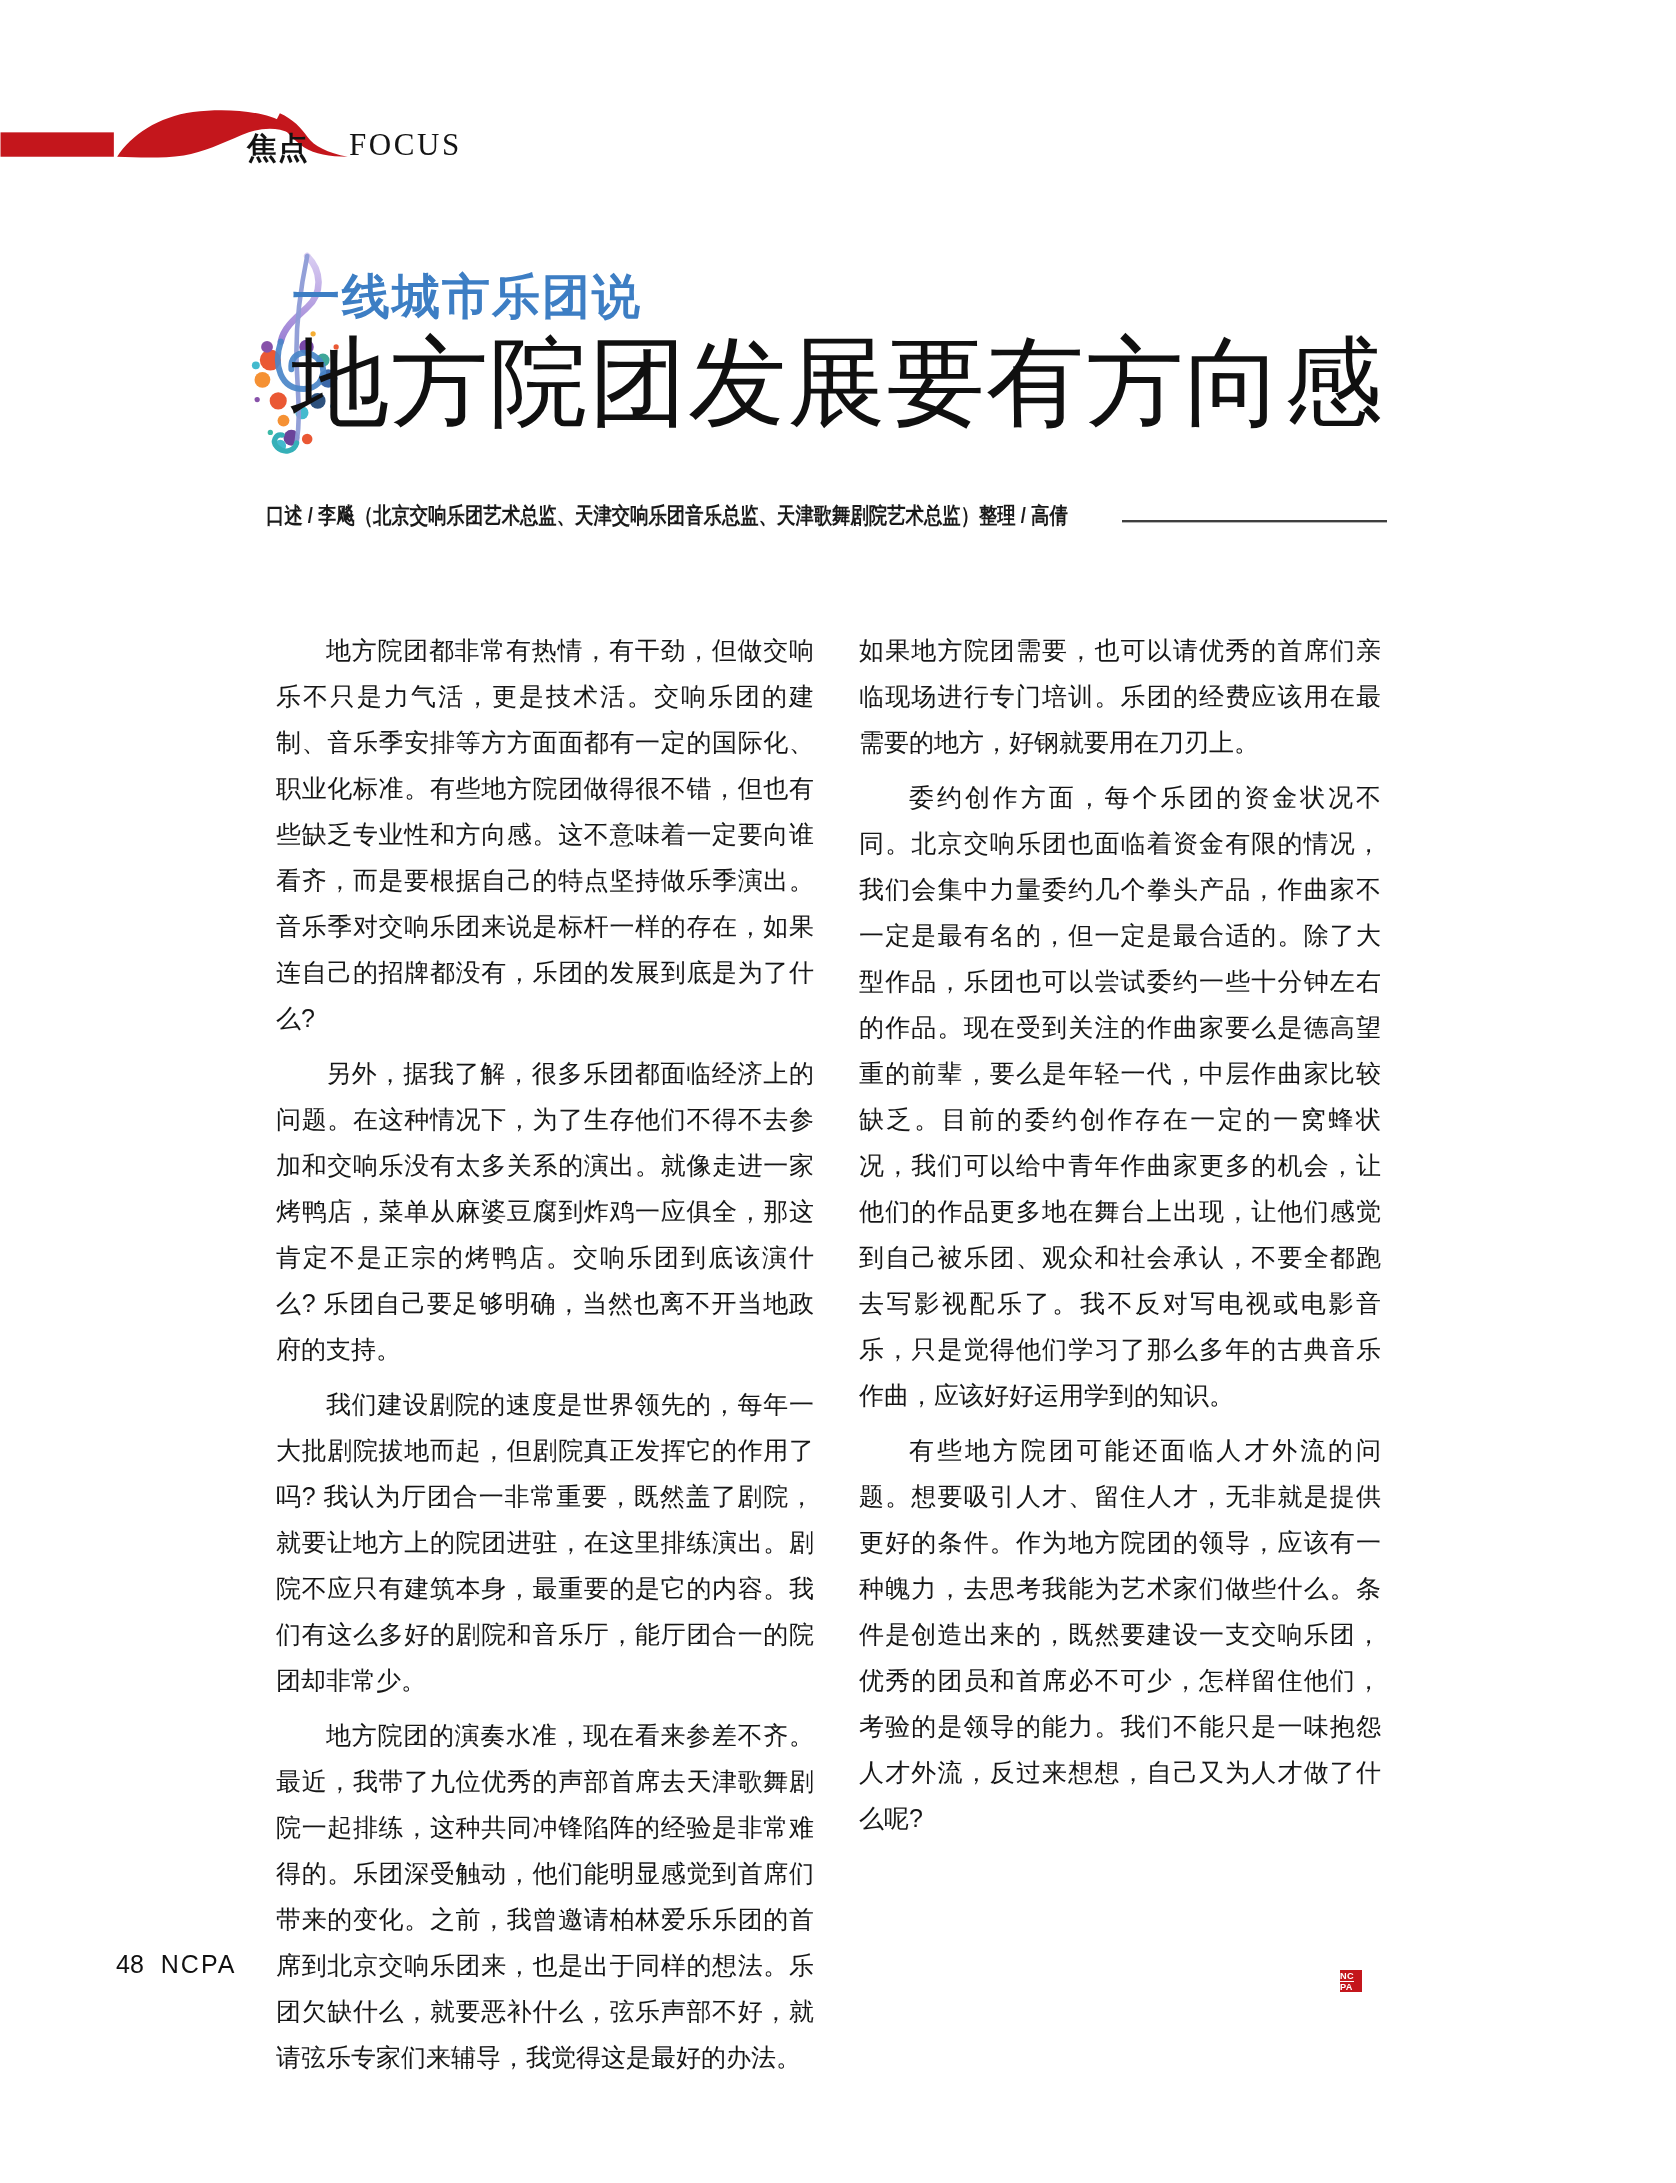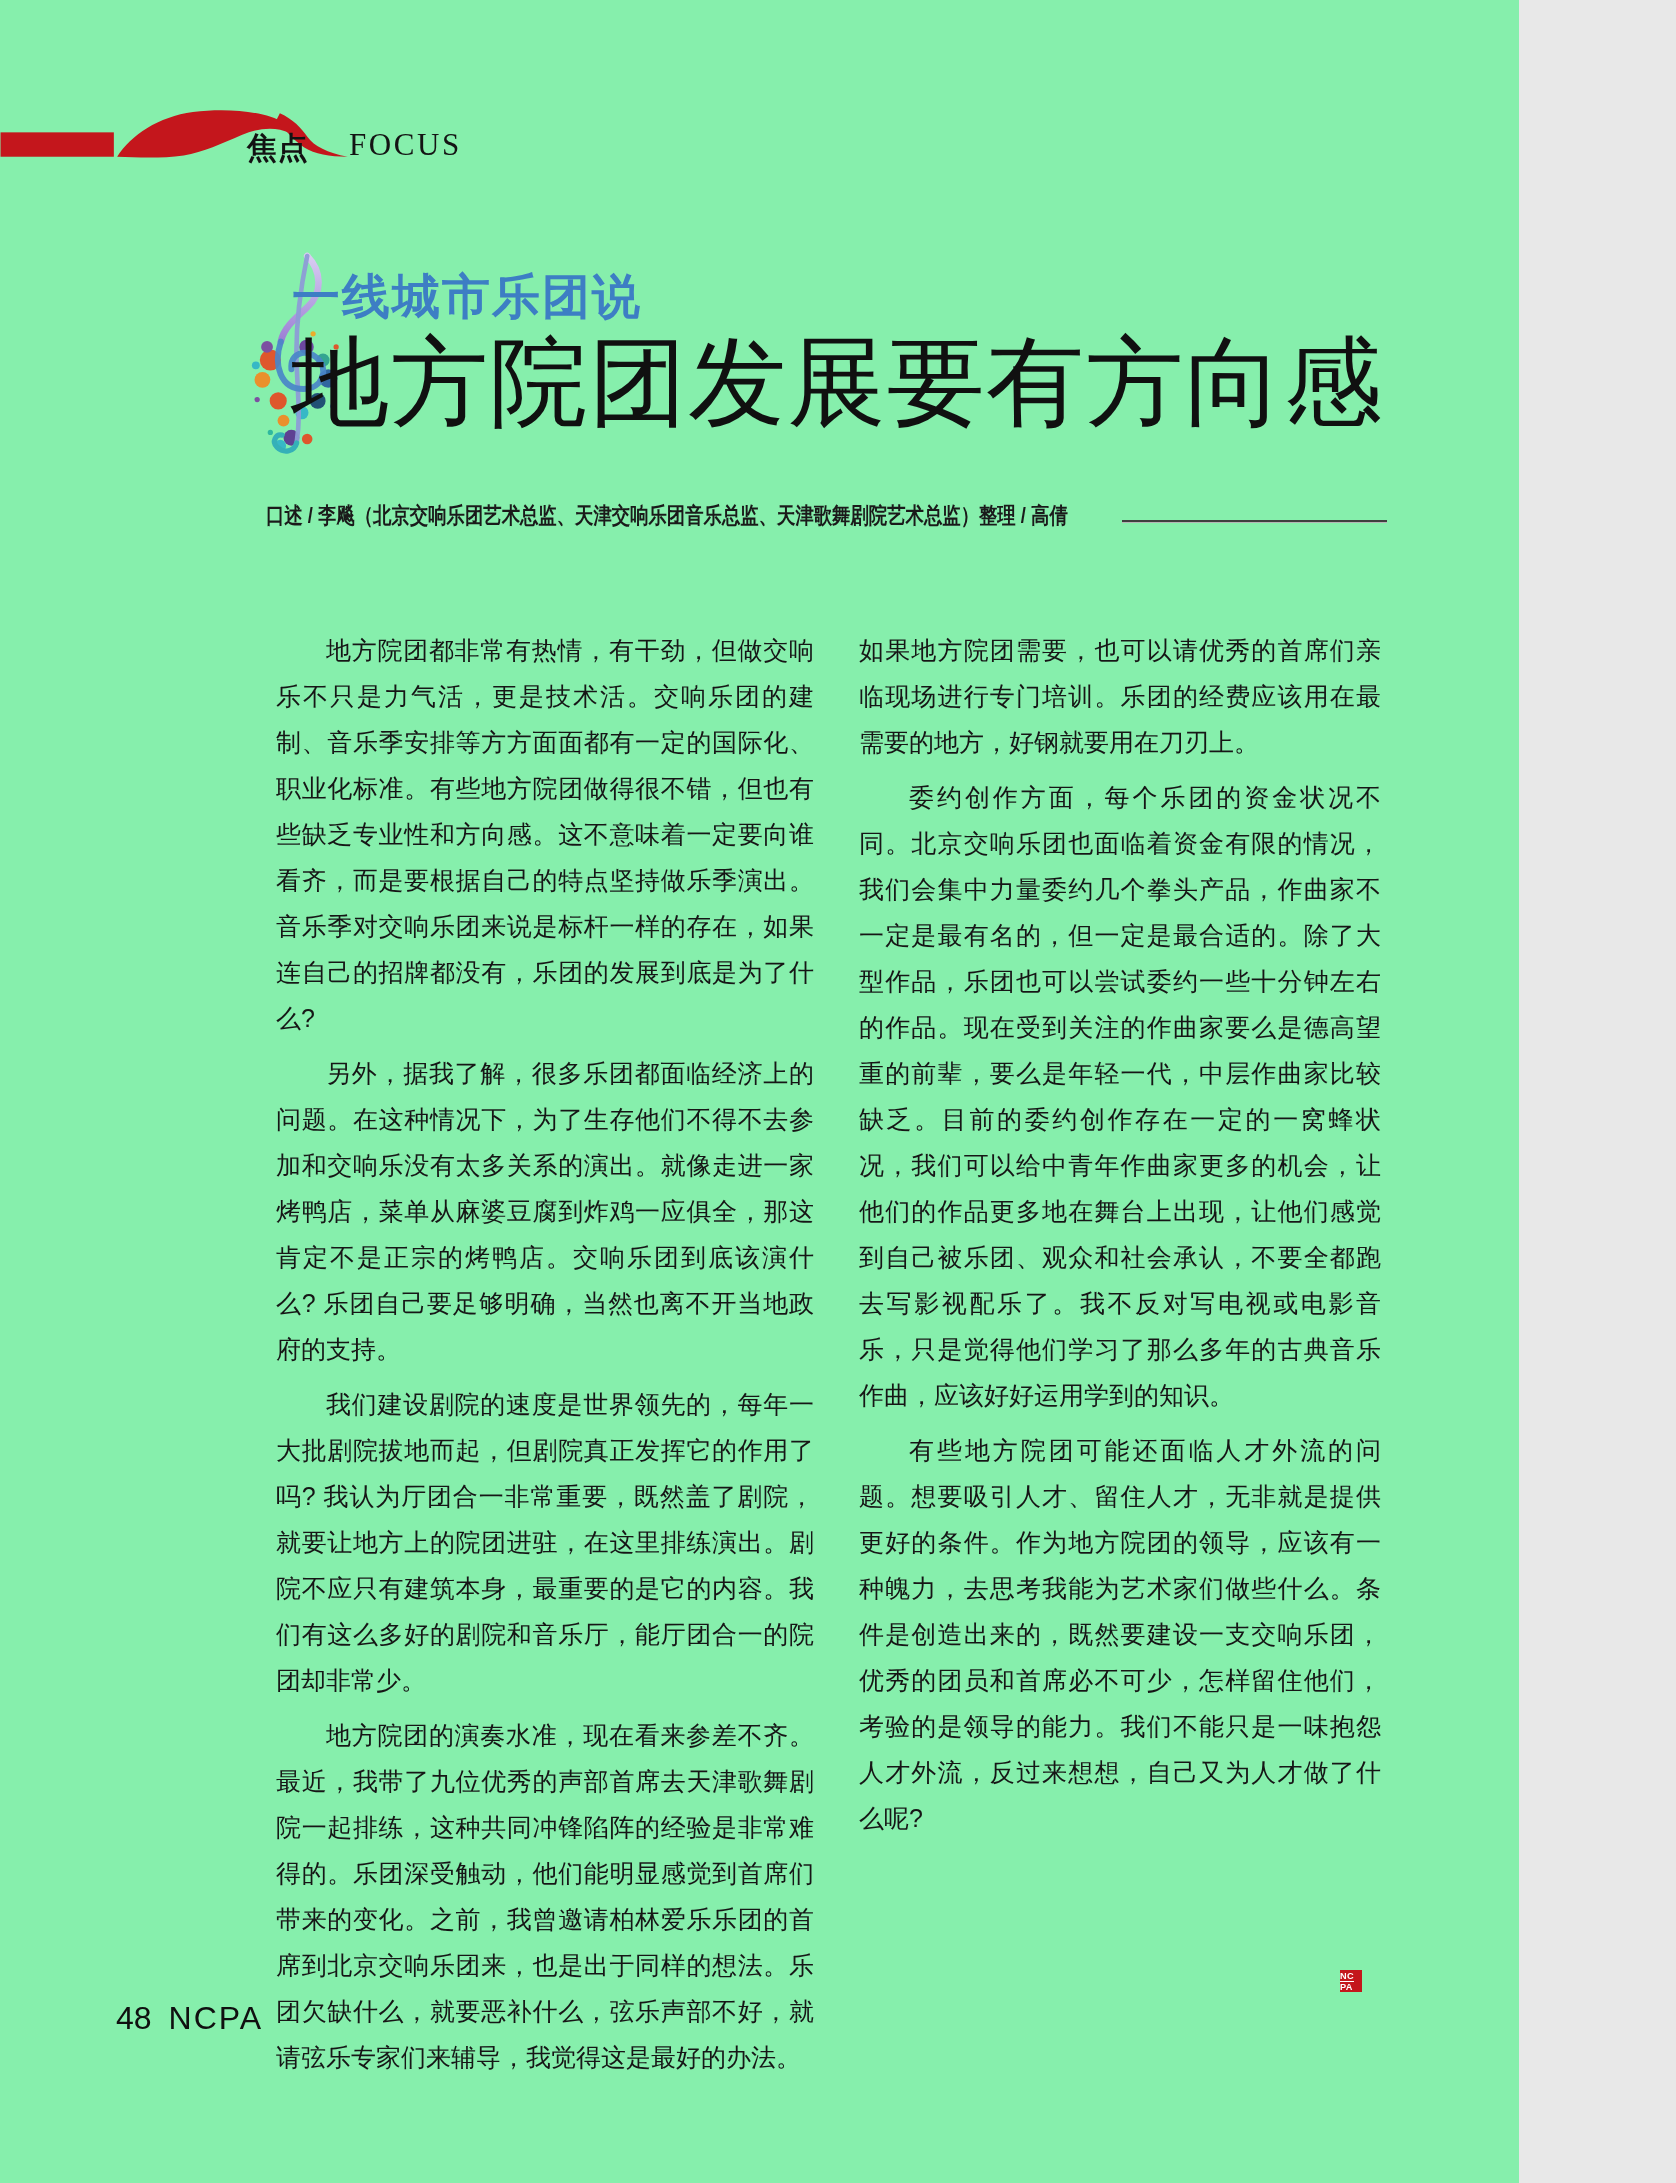--- a/index.html
+++ b/index.html
@@ -1,19 +1,19 @@
 <!DOCTYPE html>
 <html style="font-size:10.6px"><head>
 <meta charset="utf-8">
 <style>
   html,body{margin:0;padding:0;background:#e8e8e8;}
   .page{
     position:relative;
-    width:1519px;height:2183px;
-    background:#86efac;
+    width:1676px;height:2183px;
+    background:#ffffff;
     overflow:hidden;
     font-family:"Liberation Sans",sans-serif;
     color:#1c1c1c;
   }
   
   .swoosh-svg{position:absolute;left:0;top:106px;width:370px;height:56px;}
   .section-cn{
     position:absolute;left:247px;top:128px;
     font-size:30px;font-weight:700;color:#121212;
     font-family:"Liberation Sans",sans-serif;letter-spacing:0.7px;
@@ -65,22 +65,22 @@
     position:absolute;left:1340px;top:1970px;width:22.4px;height:22.4px;
     background:#c4161c;color:#ffffff;
     font-size:9.2px;font-weight:700;line-height:10px;
     text-align:left;letter-spacing:0.3px;
     font-family:"Liberation Sans",sans-serif;
   }
   .end-mark .nc{display:inline-block;border-bottom:1.3px solid #ffffff;padding:0.7px 0 0 0;}
   .end-mark .pa{display:block;margin-top:0;}
   
   .footer{
-    position:absolute;left:116px;top:2000px;
-    font-size:32px;color:#101010;font-weight:500;
+    position:absolute;left:116px;top:1950px;
+    font-size:25px;color:#101010;font-weight:500;
     font-family:"Liberation Sans",sans-serif;
   }
   .footer .mag{margin-left:17px;letter-spacing:2px;}
 </style>
 </head>
 <body>
 
 <div class="page">
 
   <svg class="swoosh-svg" viewBox="0 0 560 85">

